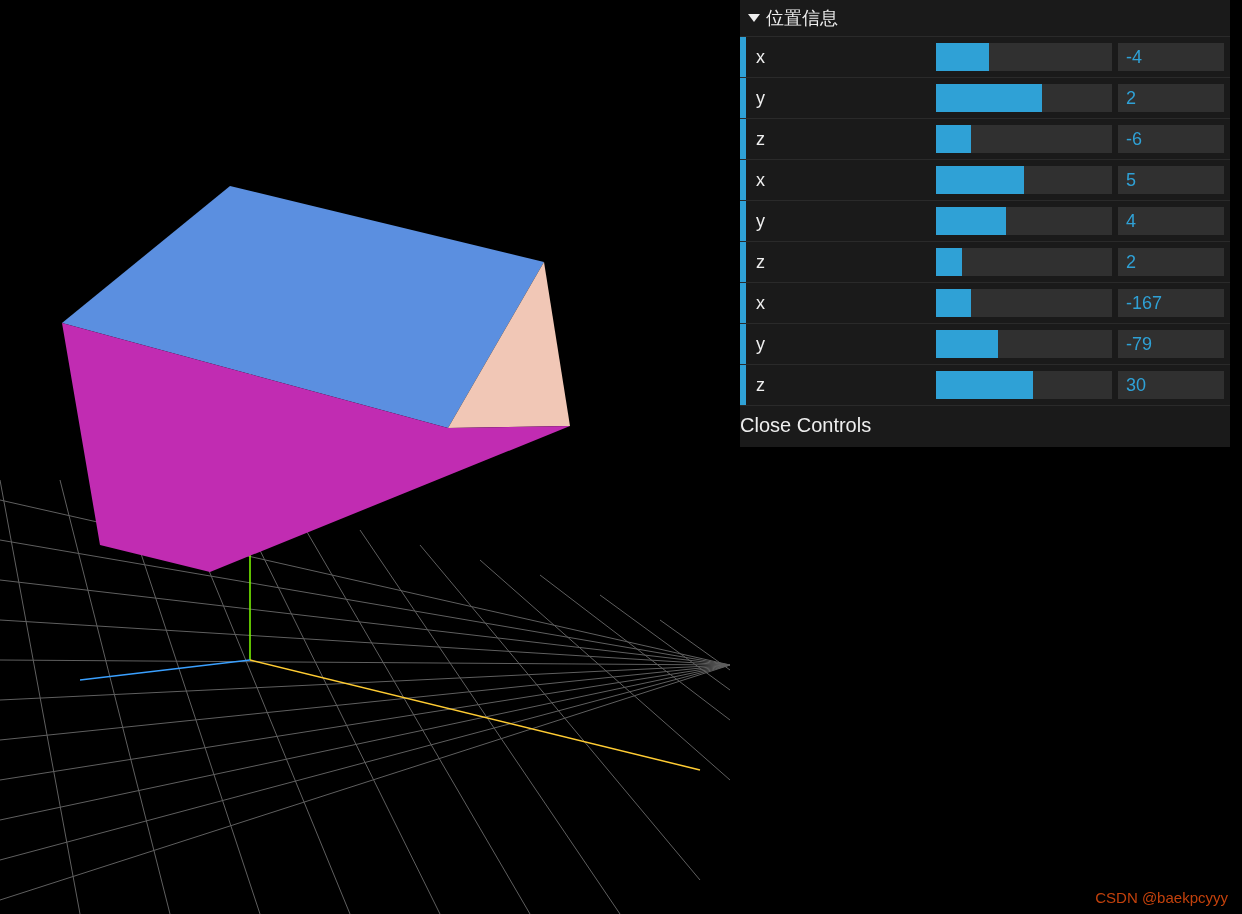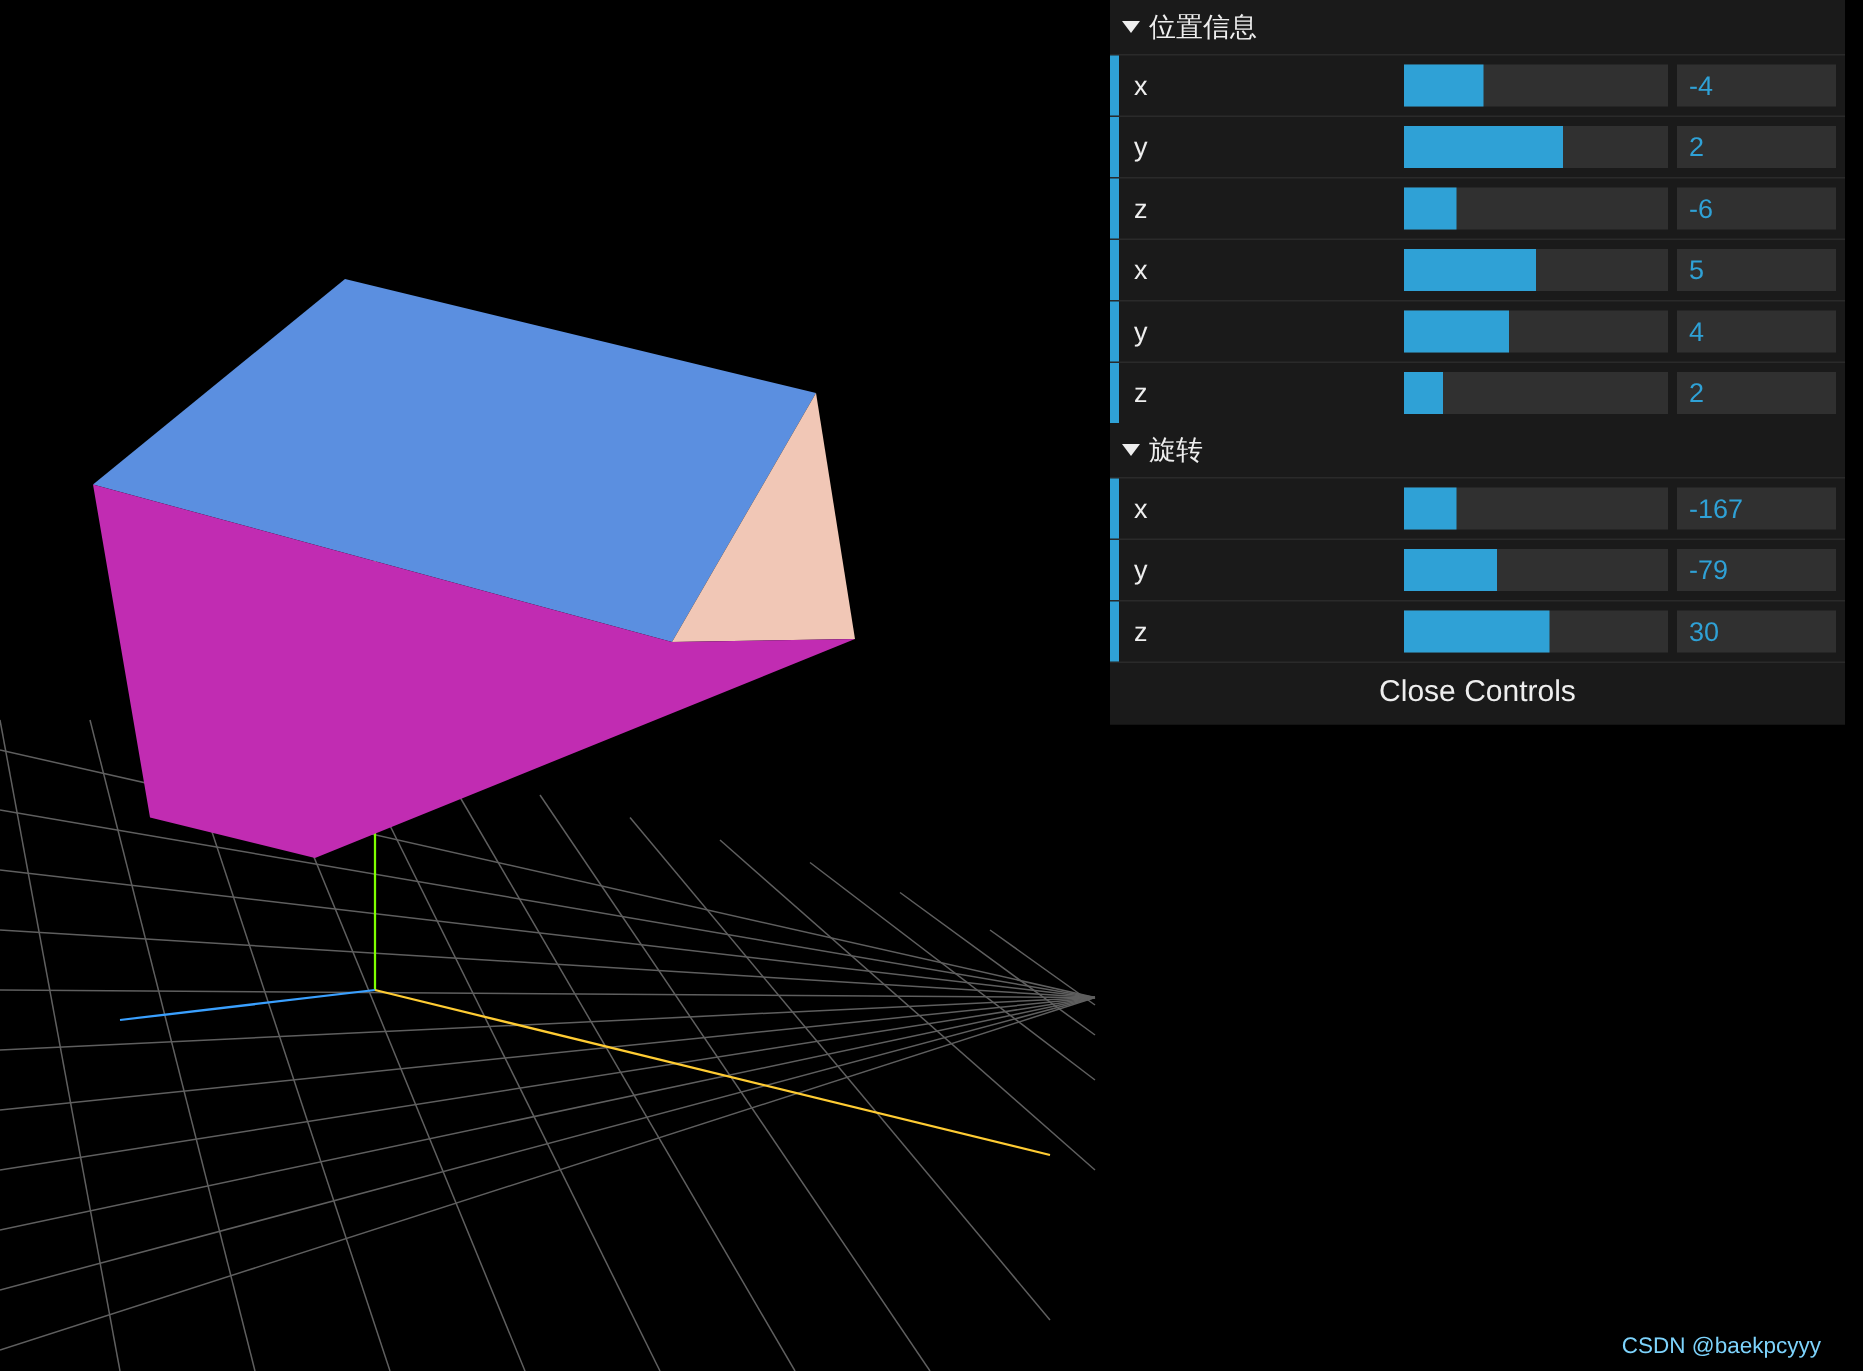--- a/index.html
+++ b/index.html
@@ -80,33 +80,32 @@
     margin: 6px 6px 6px 0;
     background: #303030;
     color: #2fa1d6;
     display: flex;
     align-items: center;
     padding: 0 8px;
     font-size: 18px;
     flex-shrink: 0;
   }
   .close-controls {
-    text-align: center;
     padding: 8px 0 10px 0;
     background: #1a1a1a;
     color: #eee;
     font-size: 20px;
     cursor: pointer;
     border-top: 1px solid #2a2a2a;
   }
   .watermark {
     position: absolute;
-    right: 28px;
+    right: 14px;
     bottom: 8px;
-    color: #7dd3fc;
+    color: #c2410c;
     font-size: 15px;
     font-family: Arial, sans-serif;
   }
 </style>
 </head>
 <body>
 
 <div class="viewport">
   <svg width="1242" height="914" viewBox="0 0 1242 914">
 
@@ -201,24 +200,20 @@
       <div class="value">4</div>
     </div>
     <div class="row">
       <div class="accent"></div>
       <div class="label">z</div>
       <div class="slider">
         <div class="fill" style="width: 15%;"></div>
       </div>
       <div class="value">2</div>
     </div>
-    <div class="folder-title">
-      <span class="tri"></span>
-      <span>旋转</span>
-    </div>
     <div class="row">
       <div class="accent"></div>
       <div class="label">x</div>
       <div class="slider">
         <div class="fill" style="width: 20%;"></div>
       </div>
       <div class="value">-167</div>
     </div>
     <div class="row">
       <div class="accent"></div>

